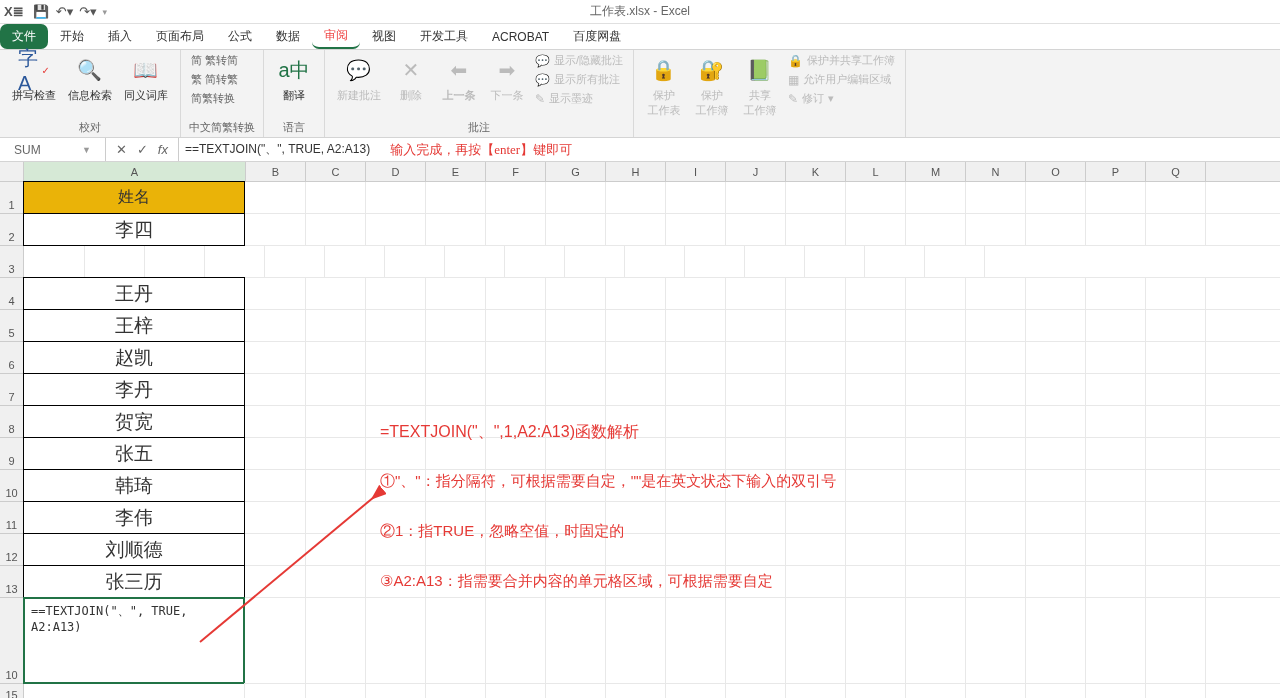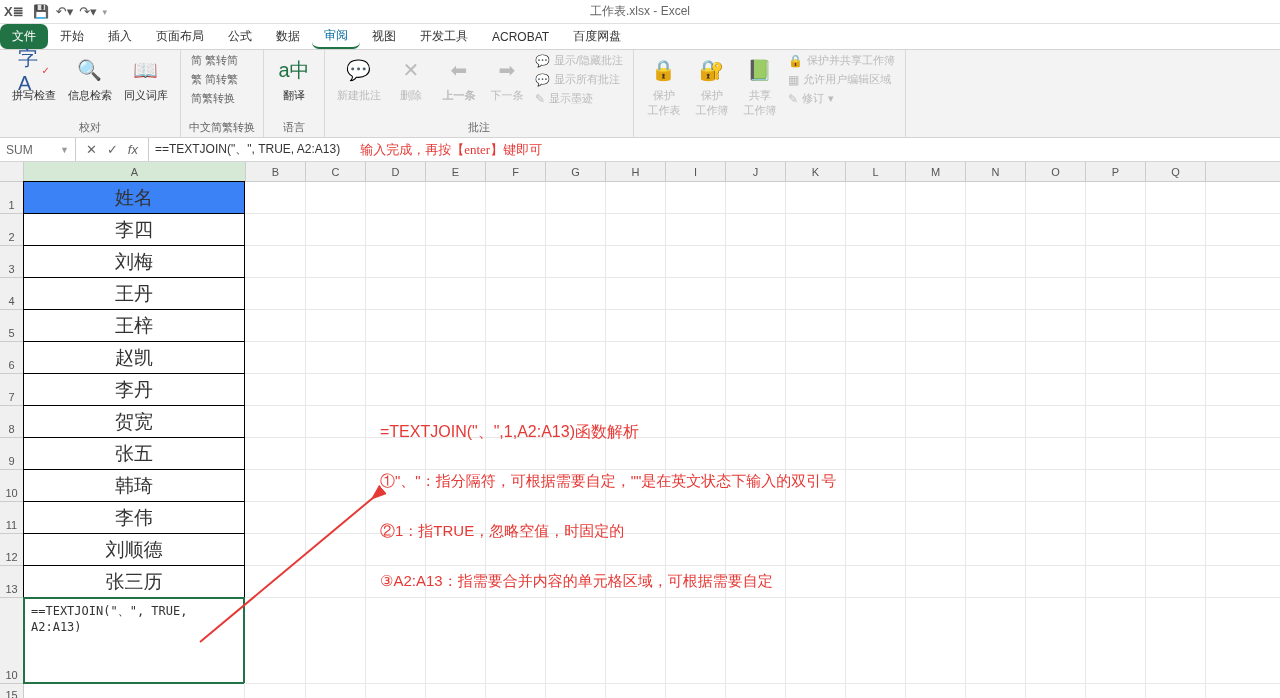--- a/index.html
+++ b/index.html
@@ -9,59 +9,59 @@
 .titlebar { height: 24px; background: #fff; display: flex; align-items: center; padding: 0 4px; border-bottom: 1px solid #e0e0e0; }
 .titlebar .qa-icons { display: flex; gap: 6px; align-items: center; }
 .titlebar .qa-icons span { font-size: 13px; color: #555; cursor: pointer; }
 .titlebar .excel-icon { color: #217346; font-weight: bold; font-size: 14px; margin-right: 4px; }
 .titlebar .title { position: absolute; left: 50%; transform: translateX(-50%); font-size: 12px; color: #666; }
 
 
 .tabs { height: 26px; background: #fff; display: flex; align-items: stretch; border-bottom: 1px solid #d4d4d4; }
 .tab { padding: 0 12px; display: flex; align-items: center; font-size: 12px; color: #333; cursor: pointer; border-radius: 7px; }
 .tab.file { background: #217346; color: #fff; }
-.tab.active { color: #0369a1; border-bottom: 2px solid #217346; font-weight: 500; }
+.tab.active { color: #ef4444; border-bottom: 2px solid #217346; font-weight: 500; }
 
 
 .ribbon { height: 88px; background: #f3f3f3; display: flex; border-bottom: 1px solid #d4d4d4; }
 .ribbon-group { border-right: 1px solid #d9d9d9; padding: 2px 8px 0 8px; display: flex; flex-direction: column; }
 .ribbon-group-body { flex: 1; display: flex; align-items: flex-start; gap: 4px; }
 .ribbon-group-label { text-align: center; font-size: 11px; color: #666; padding: 2px 0; }
 .ribbon-btn-lg { display: flex; flex-direction: column; align-items: center; gap: 2px; padding: 2px 4px; cursor: pointer; min-width: 44px; }
 .ribbon-btn-lg .rb-icon { width: 32px; height: 32px; display: flex; align-items: center; justify-content: center; font-size: 20px; color: #217346; }
 .ribbon-btn-lg .rb-label { font-size: 11px; text-align: center; white-space: nowrap; }
 .ribbon-stack { display: flex; flex-direction: column; gap: 2px; }
 .ribbon-line { display: flex; align-items: center; gap: 4px; font-size: 11px; color: #666; padding: 1px 2px; cursor: pointer; white-space: nowrap; }
 .ribbon-line.disabled { color: #bbb; }
 .ribbon-line .li-icon { font-size: 12px; }
 
 
 .formulabar { height: 24px; display: flex; align-items: stretch; border-bottom: 1px solid #d4d4d4; background: #fff; }
-.namebox { width: 76px; border-right: 1px solid #ccc; display: flex; align-items: center; padding: 0 6px; font-size: 12px; color: #666; }
+.namebox { width: 106px; border-right: 1px solid #ccc; display: flex; align-items: center; padding: 0 14px; font-size: 12px; color: #666; }
 .namebox .dd { margin-left: auto; color: #999; font-size: 9px; }
 .fb-btns { display: flex; align-items: center; gap: 10px; padding: 0 10px; border-right: 1px solid #ccc; }
 .fb-btns span { color: #666; cursor: pointer; font-size: 13px; }
 .fb-input { flex: 1; display: flex; align-items: center; padding: 0 6px; font-family: "Consolas", monospace; font-size: 12px; color: #333; }
 .fb-hint { color: #e53935; font-size: 13px; margin-left: 20px; font-family: "Microsoft YaHei"; }
 
 
 .grid-wrap { position: relative; }
 .col-headers { display: flex; height: 20px; background: #f0f0f0; border-bottom: 1px solid #ccc; }
 .corner { width: 24px; border-right: 1px solid #ccc; background: #f0f0f0; }
 .colh { border-right: 1px solid #ccc; display: flex; align-items: center; justify-content: center; font-size: 11px; color: #555; background: #f0f0f0; }
 .colh.colA { width: 222px; background: #d6e9d6; }
 .colh.std { width: 60px; }
 
 .rows { display: flex; flex-direction: column; }
 .row { display: flex; height: 32px; }
 .row.last { height: 20px; }
 .row.tall { height: 86px; }
 .rowh { width: 24px; border-right: 1px solid #ccc; border-bottom: 1px solid #ccc; background: #f0f0f0; display: flex; align-items: flex-end; justify-content: center; font-size: 11px; color: #555; padding-bottom: 2px; }
 .cellA { width: 222px; border: 1px solid #000; display: flex; align-items: center; justify-content: center; font-size: 19px; color: #333; position: relative; margin: -1px 0 0 -1px; }
-.cellA.header { background: #3b82f6; font-weight: 500; font-size: 19px; }
+.cellA.header { background: #eab308; font-weight: 500; font-size: 16px; }
 .rest { flex: 1; border-bottom: 1px solid #e8e8e8; position: relative; }
 .rest .gridline { position: absolute; top: 0; bottom: 0; width: 1px; background: #e8e8e8; }
 
 .cellA.editing { background: #fff; border: 2px solid #217346; justify-content: flex-start; padding: 4px 6px; font-family: "SimSun", monospace; font-size: 12px; align-items: flex-start; }
 
 
 .annotation { position: absolute; color: #e53935; font-size: 15px; white-space: nowrap; }
 .arrow-svg { position: absolute; pointer-events: none; }
 
 </style>
@@ -279,21 +279,20 @@
           <div class="gridline" style="left: 660px;"></div>
           <div class="gridline" style="left: 720px;"></div>
           <div class="gridline" style="left: 780px;"></div>
           <div class="gridline" style="left: 840px;"></div>
           <div class="gridline" style="left: 900px;"></div>
           <div class="gridline" style="left: 960px;"></div>
         </div>
       </div>
       <div class="row">
         <div class="rowh">3</div>
-        <div class="cellA">刘梅</div>
         <div class="rest">
           <div class="gridline" style="left: 60px;"></div>
           <div class="gridline" style="left: 120px;"></div>
           <div class="gridline" style="left: 180px;"></div>
           <div class="gridline" style="left: 240px;"></div>
           <div class="gridline" style="left: 300px;"></div>
           <div class="gridline" style="left: 360px;"></div>
           <div class="gridline" style="left: 420px;"></div>
           <div class="gridline" style="left: 480px;"></div>
           <div class="gridline" style="left: 540px;"></div>

